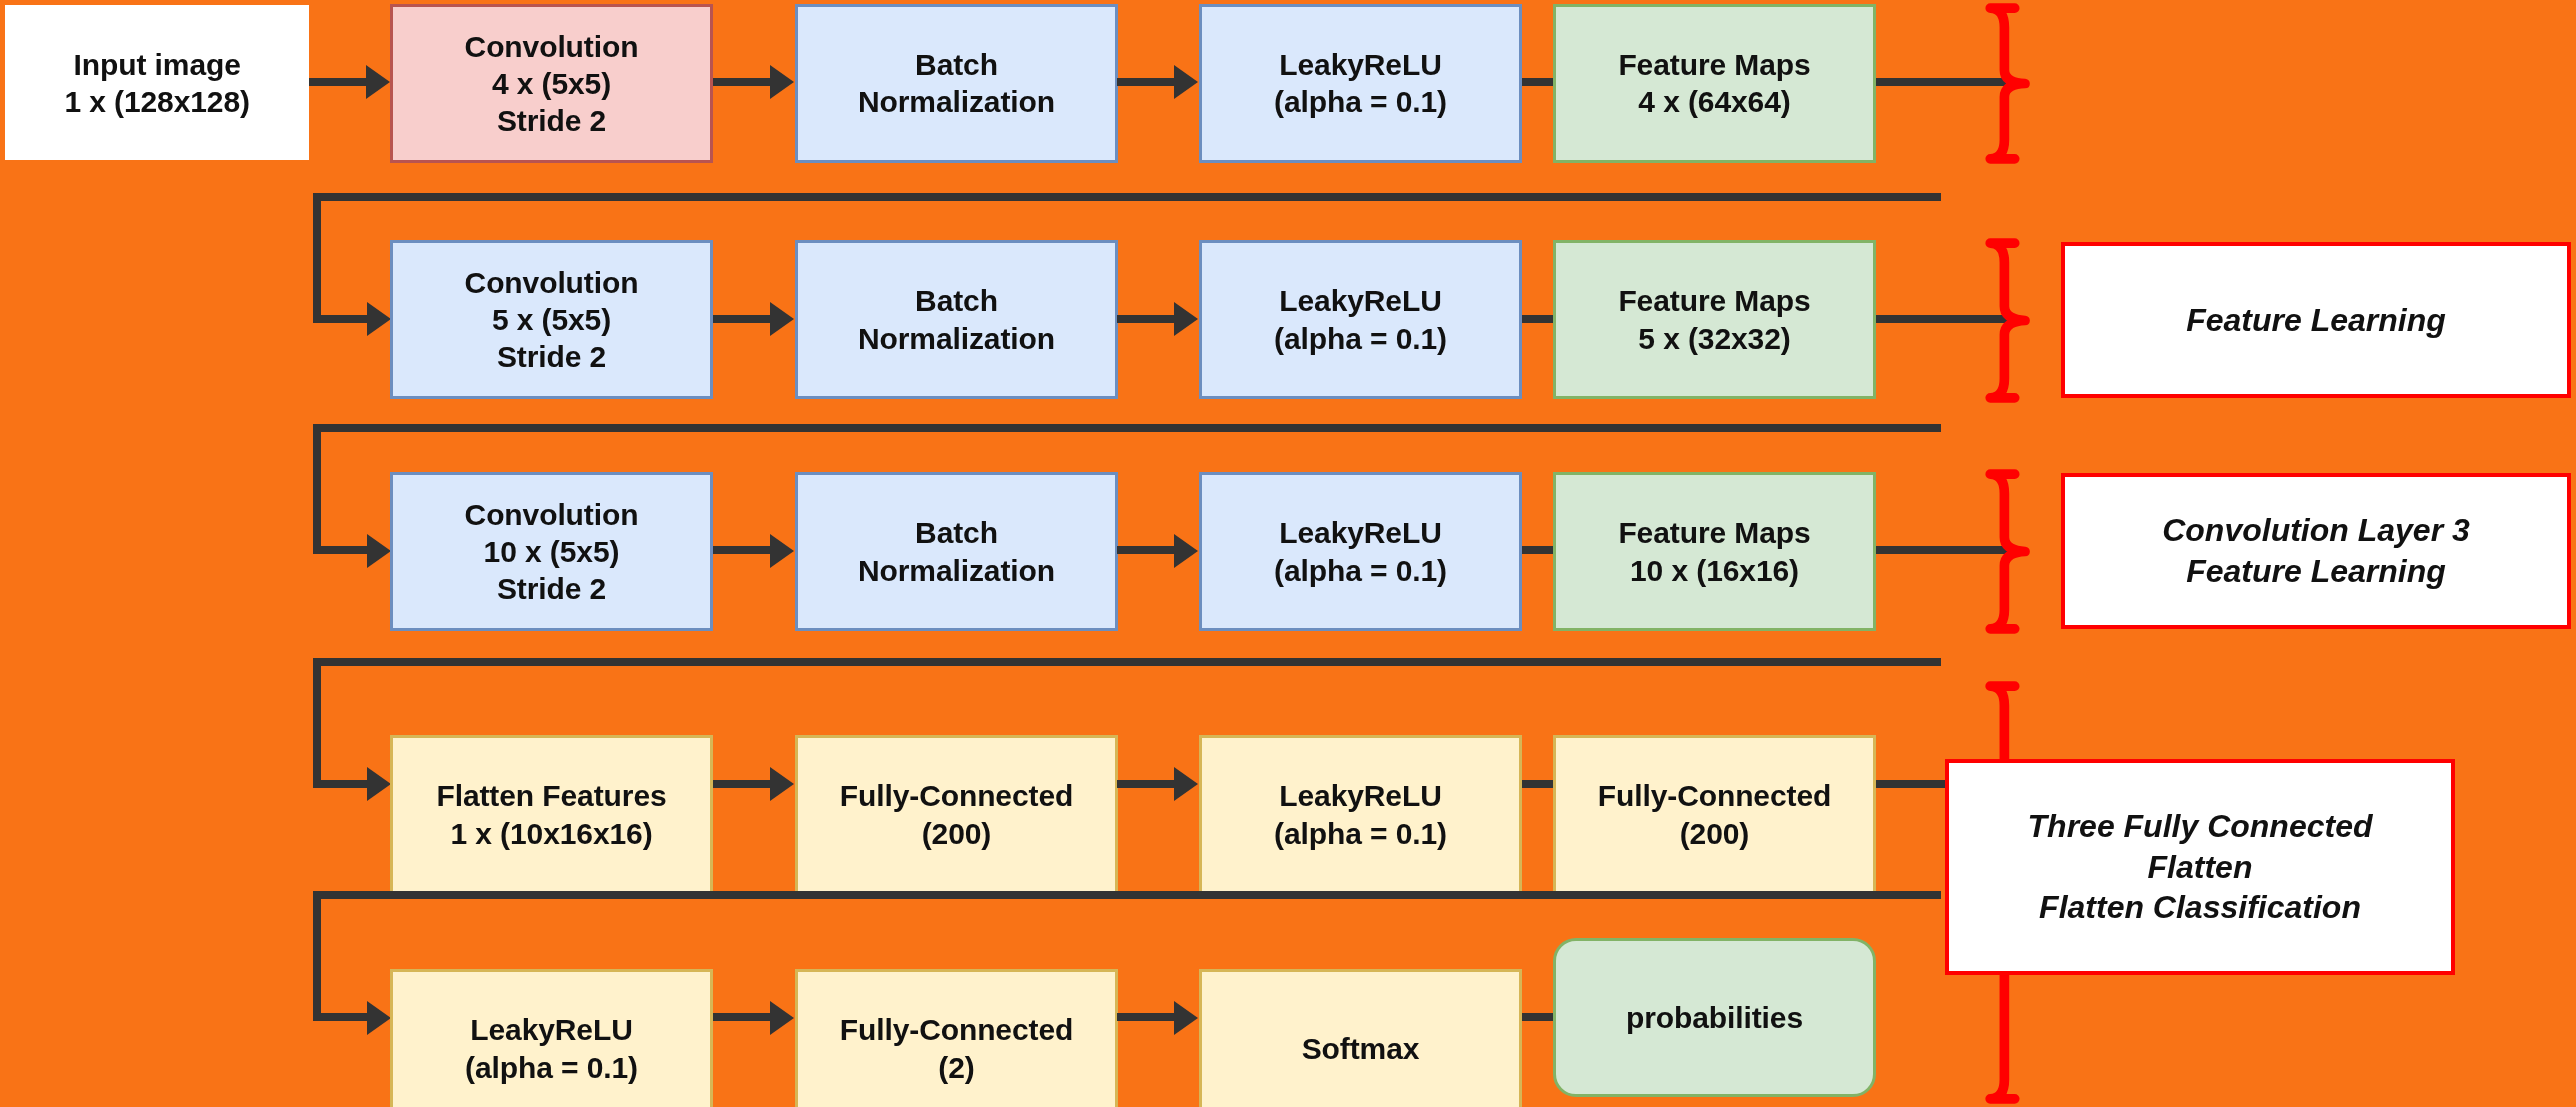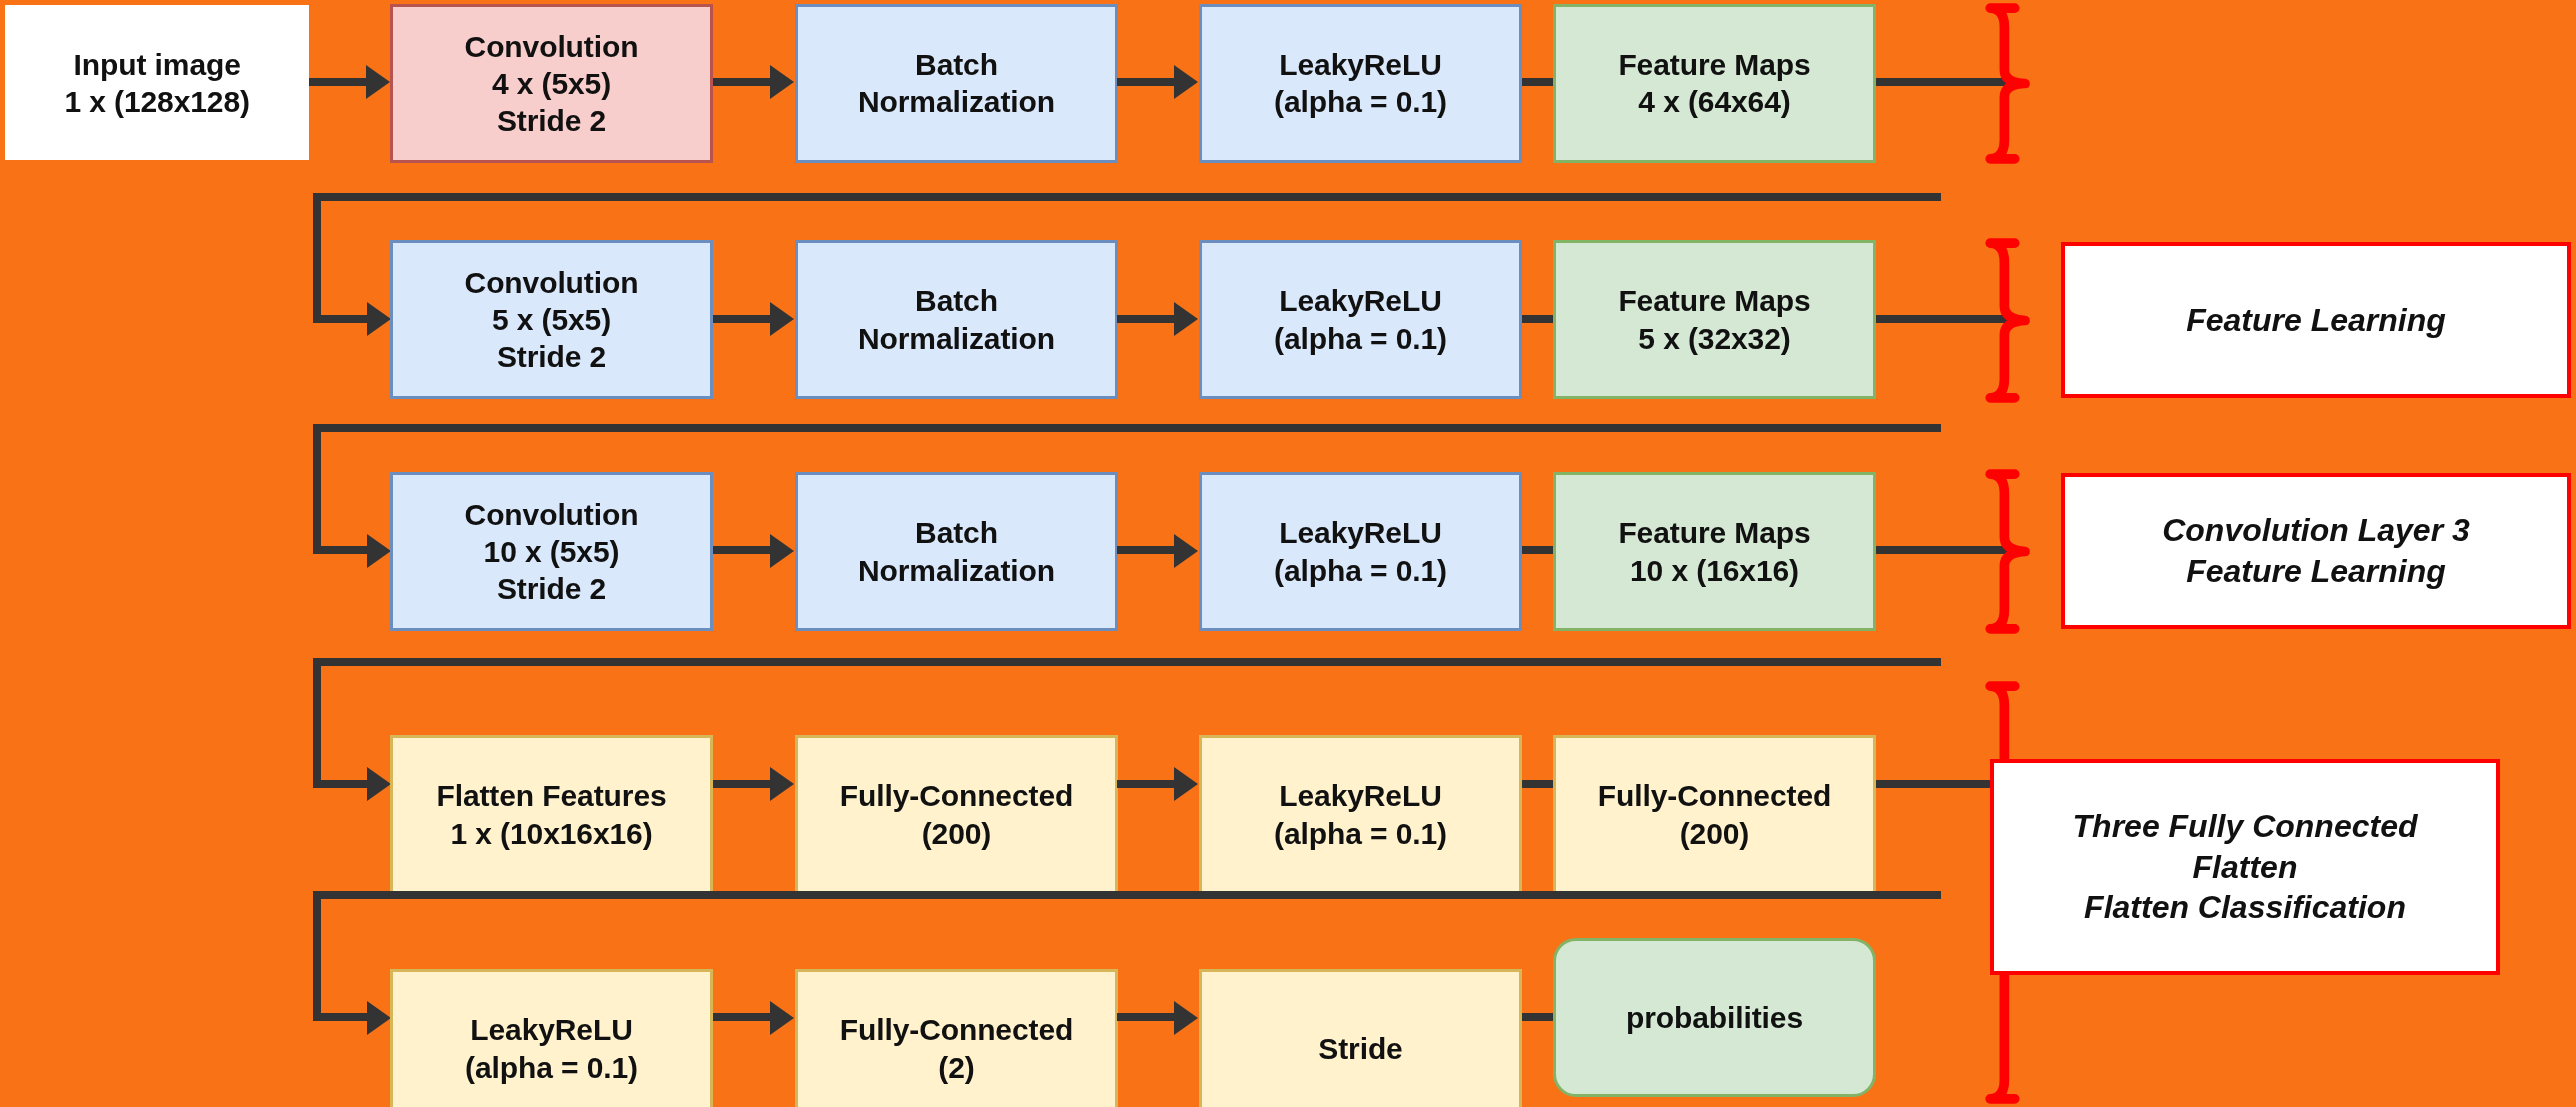--- a/index.html
+++ b/index.html
@@ -225,33 +225,33 @@
   <div class="arrow-head" style="left:770px;top:1001px;"></div>
 
   <div class="node n-yellow" style="left:795px;top:938px;width:323px;height:159px;">
     <span class="ln">Fully-Connected</span>
     <span class="ln">(2)</span>
   </div>
   <div class="h-line" style="left:1117px;top:1013px;width:59px;"></div>
   <div class="arrow-head" style="left:1174px;top:1001px;"></div>
 
   <div class="node n-yellow" style="left:1199px;top:938px;width:323px;height:159px;">
-    <span class="ln">Stride</span>
+    <span class="ln">Softmax</span>
   </div>
   <div class="h-line" style="left:1522px;top:1013px;width:59px;"></div>
   <div class="arrow-head" style="left:1579px;top:1001px;"></div>
 
   <div class="node n-green" style="left:1553px;top:938px;width:323px;height:159px;border-radius:23px;">
     <span class="ln">probabilities</span>
   </div>
 
   <svg class="brace" style="left:1977px;top:681px;" width="78" height="423" viewBox="0 0 120 655">
     <path d="M58 8 L20 8 Q42 8 42 38 L42 292 Q42 322 74 327 Q42 332 42 362 L42 617 Q42 647 20 647 L58 647" fill="none" stroke="#ff0000" stroke-width="15" stroke-linecap="round" stroke-linejoin="round"></path>
   </svg>
 
-  <div class="label-box" style="left:1990px;top:759px;width:510px;height:216px;font-style:italic;">
+  <div class="label-box" style="left:1945px;top:759px;width:510px;height:216px;font-style:italic;">
     <span class="ln">Three Fully Connected</span>
     <span class="ln">Flatten</span>
     <span class="ln">Flatten Classification</span>
   </div>
 
 </div>
 
 
 </body></html>

